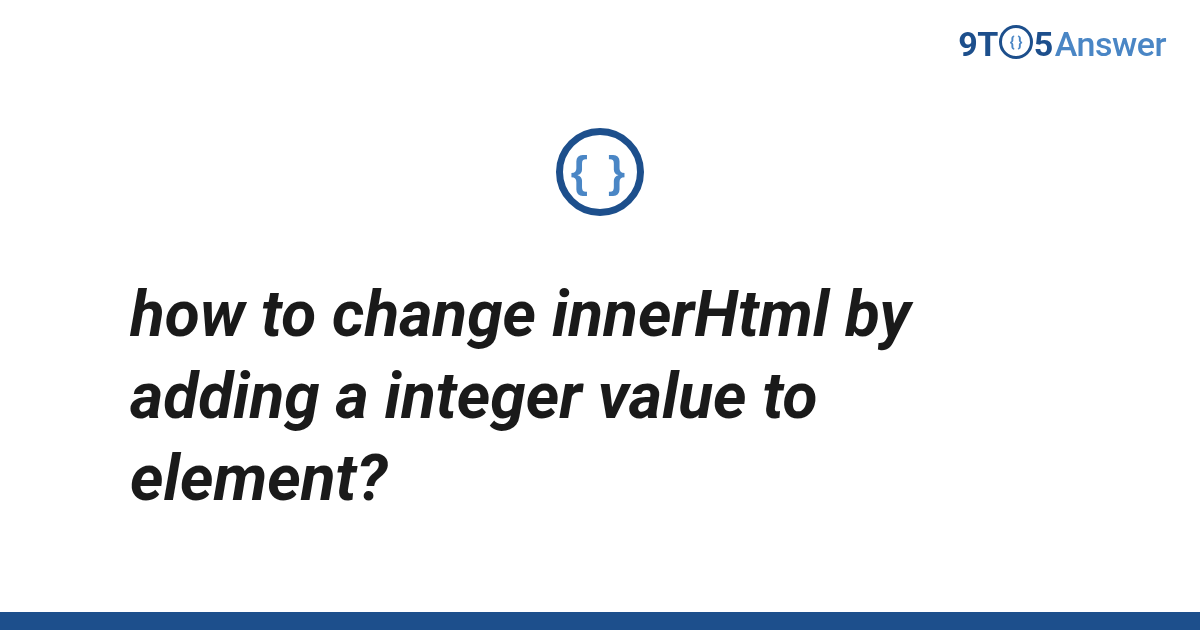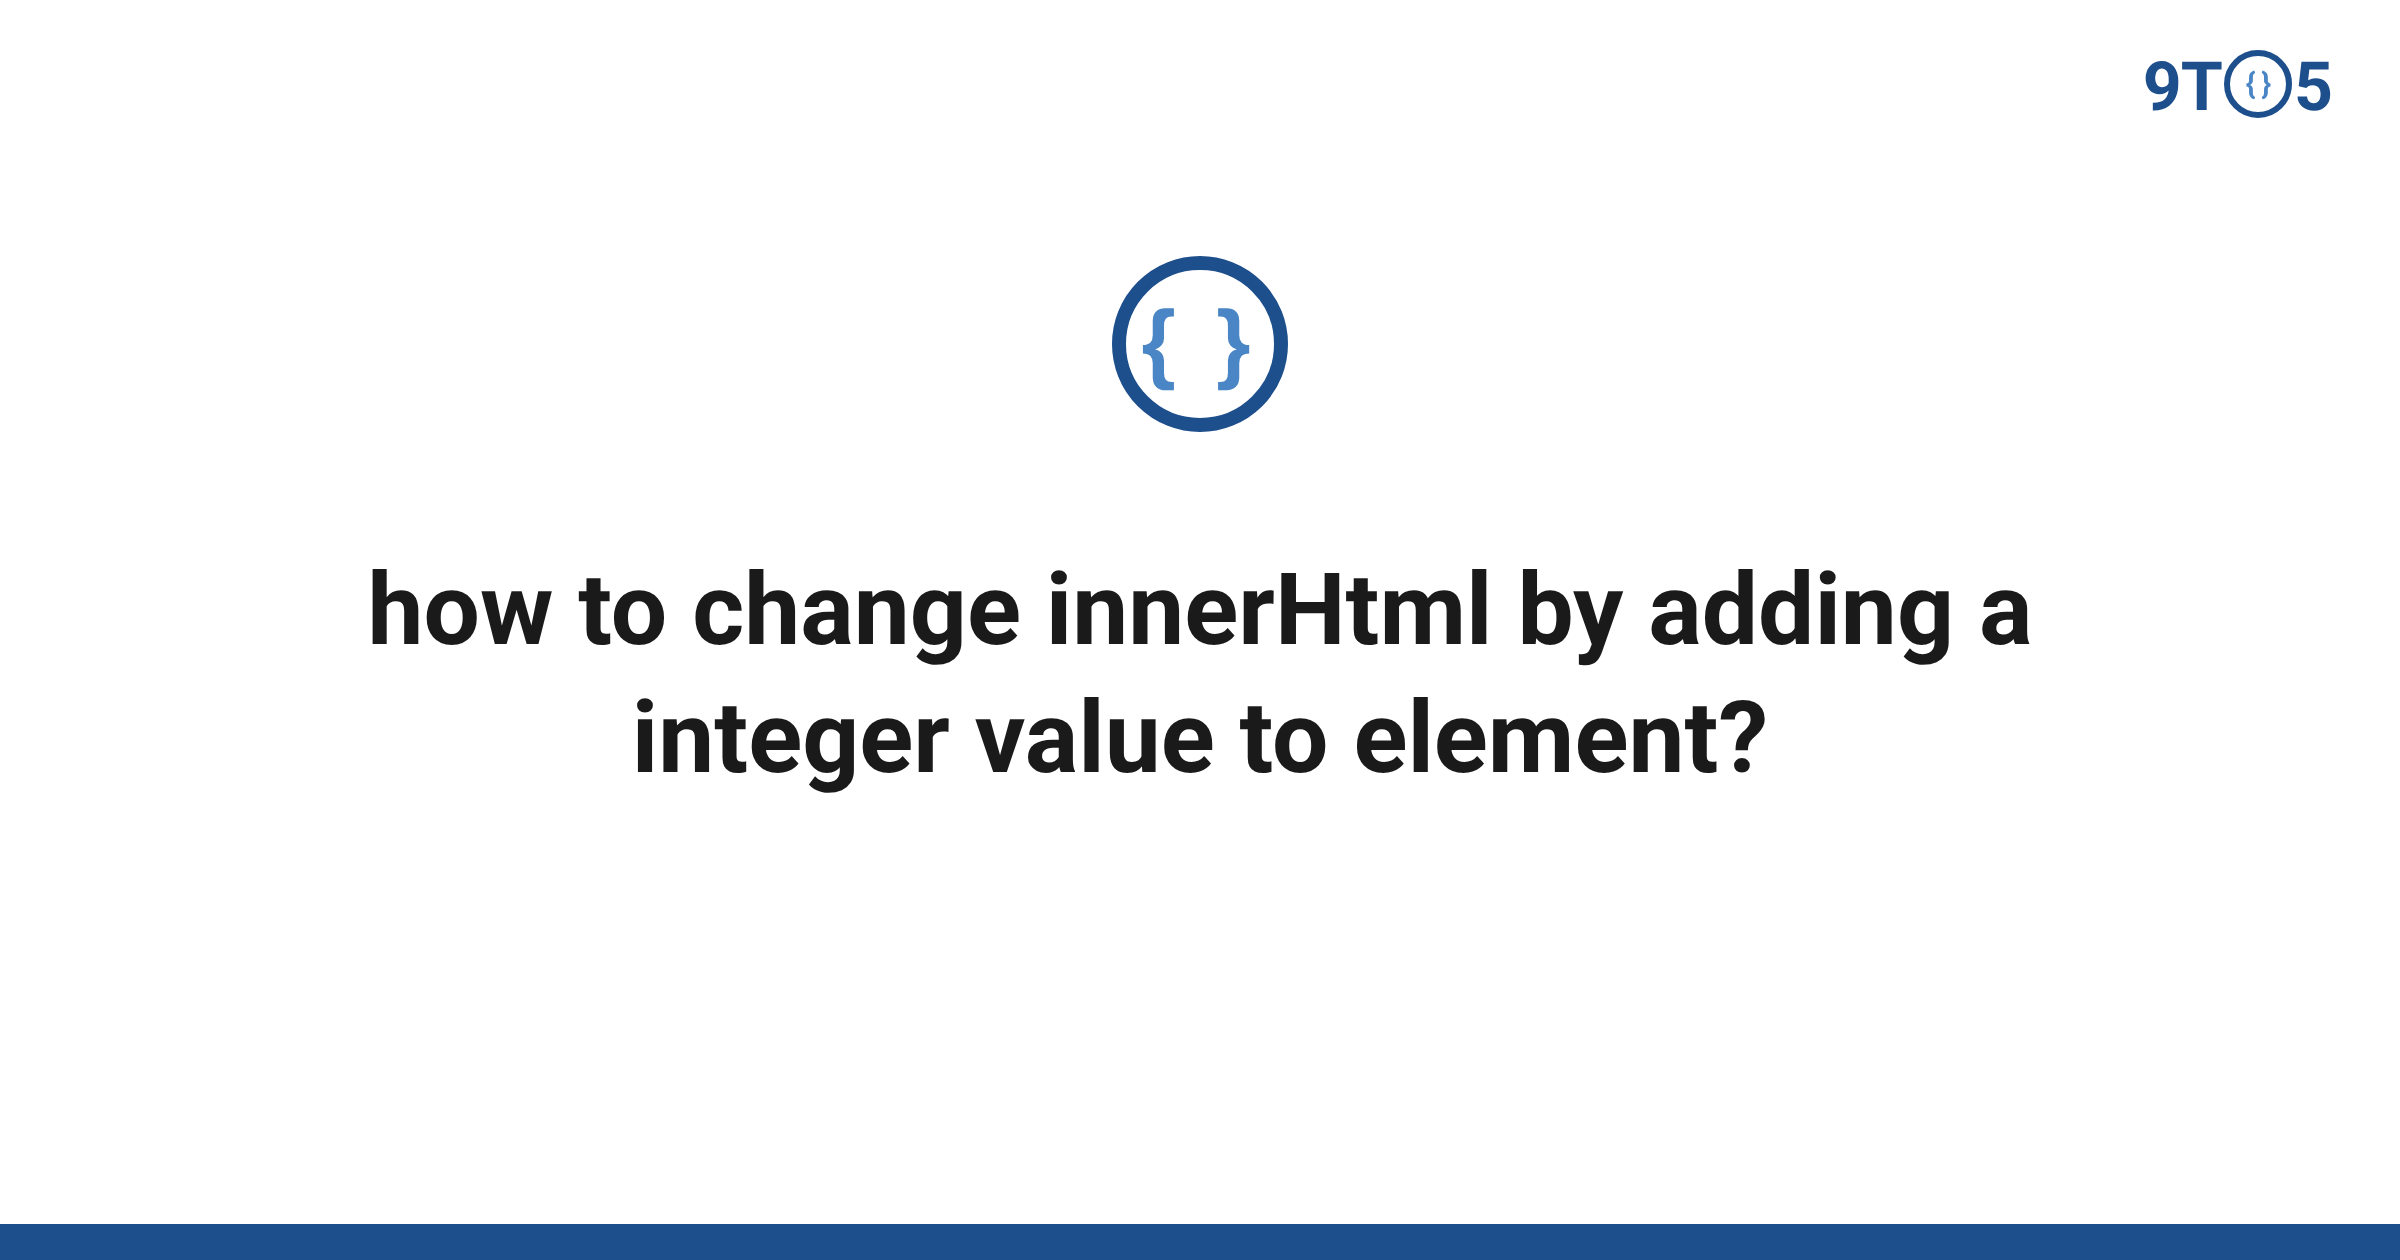--- a/index.html
+++ b/index.html
@@ -78,46 +78,47 @@
     }
     .topic-icon-braces {
       font-size: 44px;
       font-weight: 700;
       color: #4a86c5;
       letter-spacing: 4px;
       line-height: 1;
       font-family: "Segoe UI", Arial, sans-serif;
     }
     .question-title {
-      font-size: 50px;
+      font-size: 64px;
       font-weight: 700;
       color: #1a1a1a;
-      text-align: center;
       line-height: 1.28;
       max-width: 1020px;
       padding: 0 40px;
+      font-style: italic;
     }
     .bottom-bar {
       position: absolute;
       bottom: 0;
       left: 0;
       right: 0;
       height: 18px;
       background: #1d4f8c;
     }
   </style>
 </head>
 <body>
 
 <div class="logo-bar">
   <span class="logo-9t">9T</span>
   <span class="logo-o">
     <span class="logo-o-inner">{ }</span>
   </span>
   <span class="logo-5">5</span>
+  <span class="logo-answer">Answer</span>
 </div>
 
 <div class="center-content">
   <div class="topic-icon">
     <span class="topic-icon-braces">{ }</span>
   </div>
   <h1 class="question-title">how to change innerHtml by adding a integer value to element?</h1>
 </div>
 
 <div class="bottom-bar"></div>

